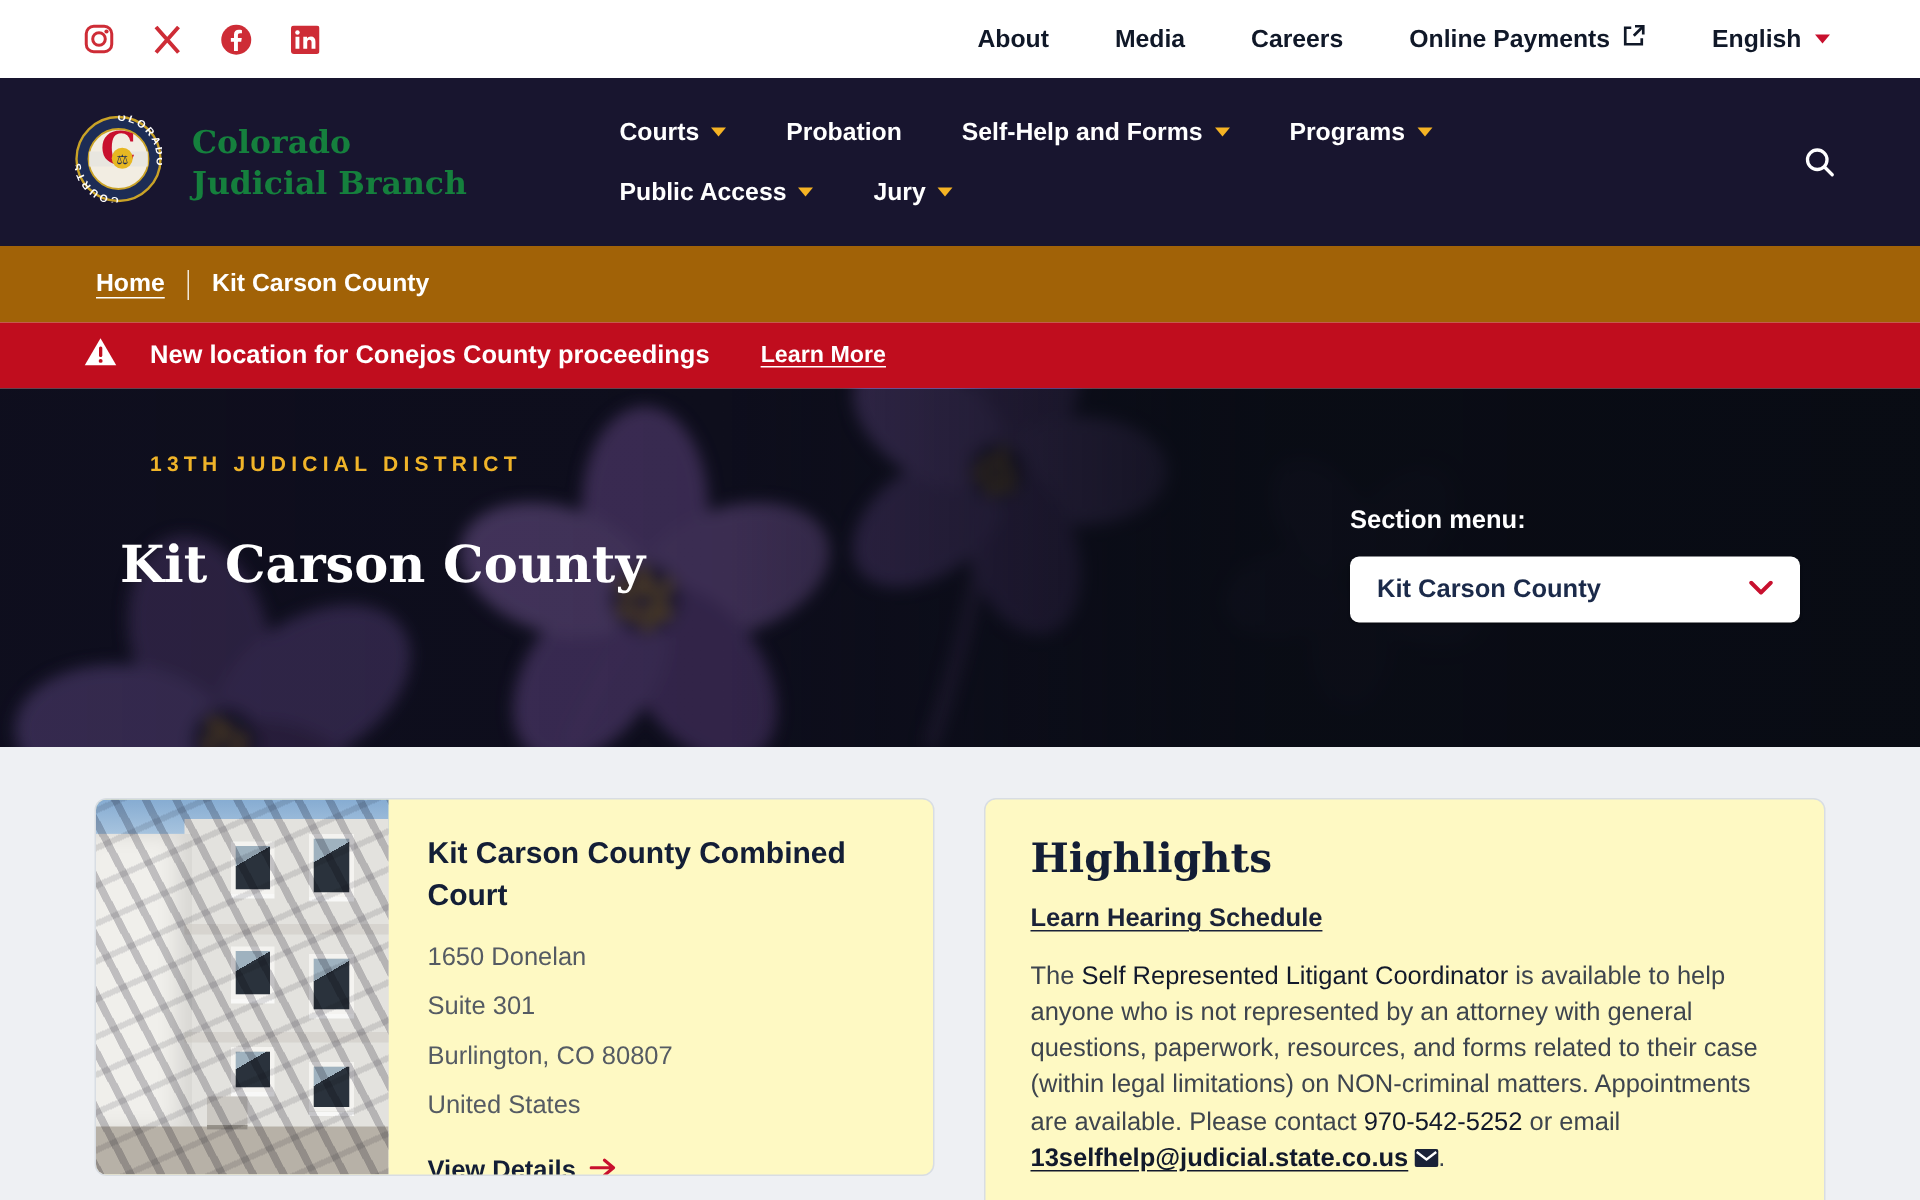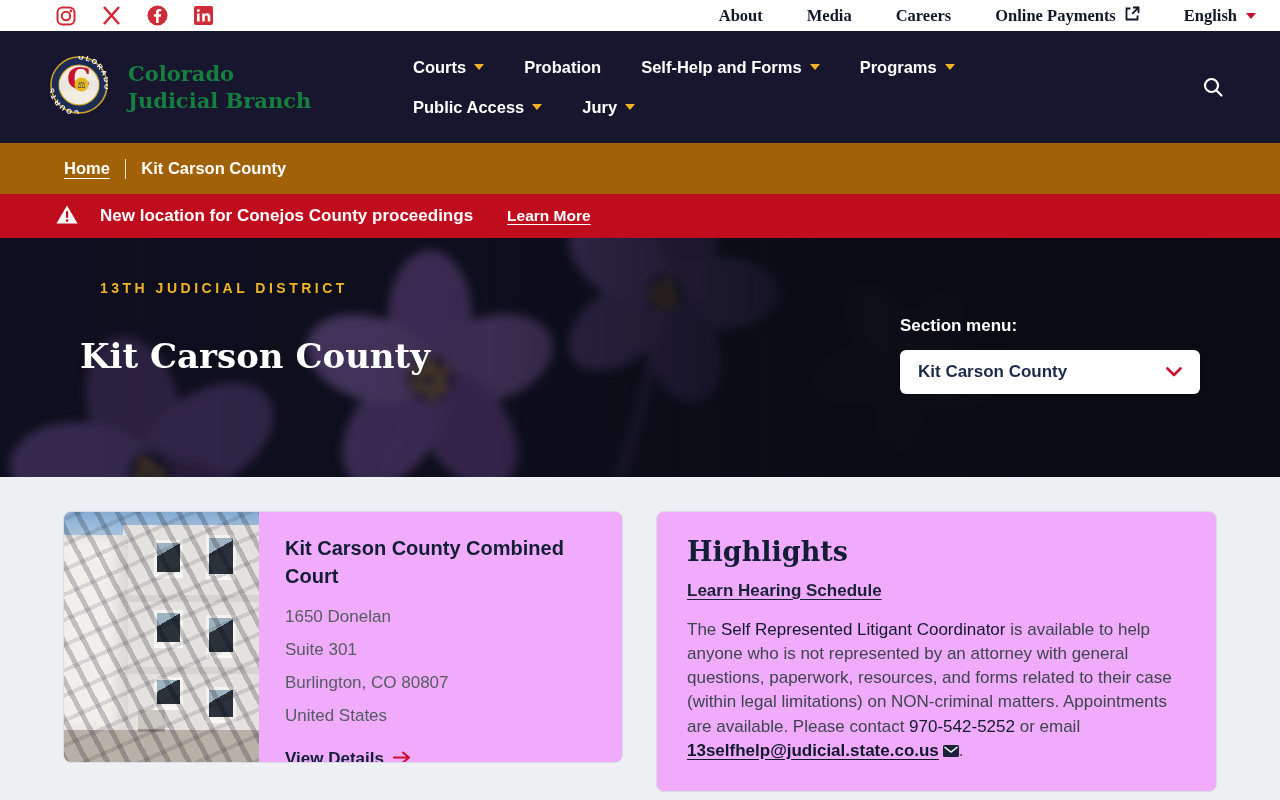--- a/index.html
+++ b/index.html
@@ -1,21 +1,21 @@
 <!DOCTYPE html>
 <html><head>
 <meta charset="utf-8">
 <style>
   * { margin:0; padding:0; box-sizing:border-box; }
   html,body { width:1280px; height:800px; overflow:hidden; }
   body { font-family:"Liberation Sans", sans-serif; background:#eef0f3; color:#131E36; }
 
   
-  .utility-bar { height:31px; background:#ffffff; display:flex; align-items:center;
-    justify-content:space-between; padding:0 24px 0 56px;font-family:Liberation Serif, serif; }
+  .utility-bar { height:52px; background:#ffffff; display:flex; align-items:center;
+    justify-content:space-between; padding:0 60px 0 56px; }
   .social-row { display:flex; align-items:center; gap:26px; }
   .social-row svg { display:block; }
   .util-links { display:flex; align-items:center; gap:44px; font-weight:bold;
     font-size:16.5px; color:#101828; }
   .util-link { cursor:pointer; display:flex; align-items:center; gap:9px; }
   .caret-red { width:0; height:0; border:5px solid transparent; border-top:6px solid #C8102E;
     margin-top:5px; }
 
   
   .main-header { background:#18152F; height:112px; display:flex; align-items:center;
@@ -57,21 +57,21 @@
     font-size:34px; margin-top:40px; }
   .hero-right { width:300px; margin-top:36px; }
   .section-menu-label { color:#ffffff; font-weight:bold; font-size:17px; }
   .section-select { margin-top:14px; height:44px; background:#ffffff; border-radius:6px;
     display:flex; align-items:center; justify-content:space-between; padding:0 18px;
     cursor:pointer; box-shadow:0 1px 2px rgba(0,0,0,.35); }
   .section-select-value { color:#1B2A4A; font-weight:600; font-size:17px; }
 
   
   .content { padding:34px 63px 0 63px; display:flex; gap:33px; }
-  .card { background:#f0abfc; border:1px solid #d8dde3; border-radius:8px; }
+  .card { background:#fef9c3; border:1px solid #d8dde3; border-radius:8px; }
   .location-card { width:560px; height:252px; display:flex; overflow:hidden; }
   .loc-body { padding:22px 26px; }
   .loc-title { font-size:20px; font-weight:bold; color:#131E36; line-height:1.4; width:300px; }
   .addr { margin-top:10px; font-size:17px; color:#555B63; line-height:1.95; }
   .view-details { margin-top:16px; display:flex; align-items:center; gap:9px;
     font-weight:bold; font-size:17px; color:#131E36; cursor:pointer; }
 
   .highlights-card { width:561px; min-height:262px; padding:24px 30px 28px 30px; }
   .hl-title { font-family:"DejaVu Serif", serif; font-weight:bold; font-size:27px;
     color:#131E36; }

